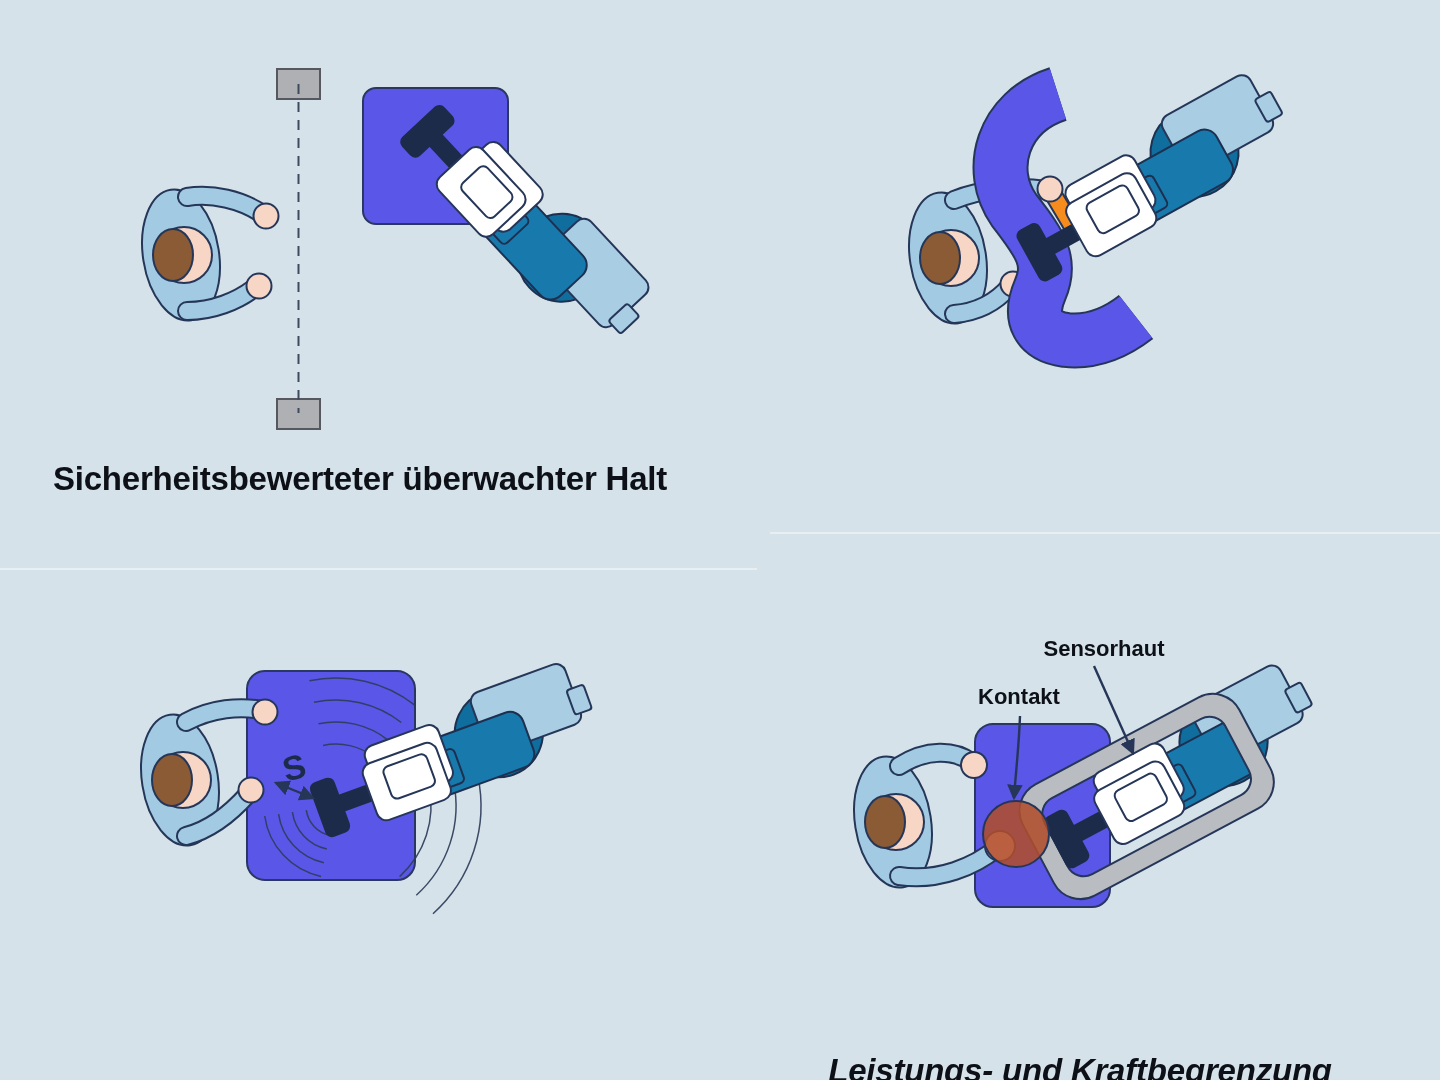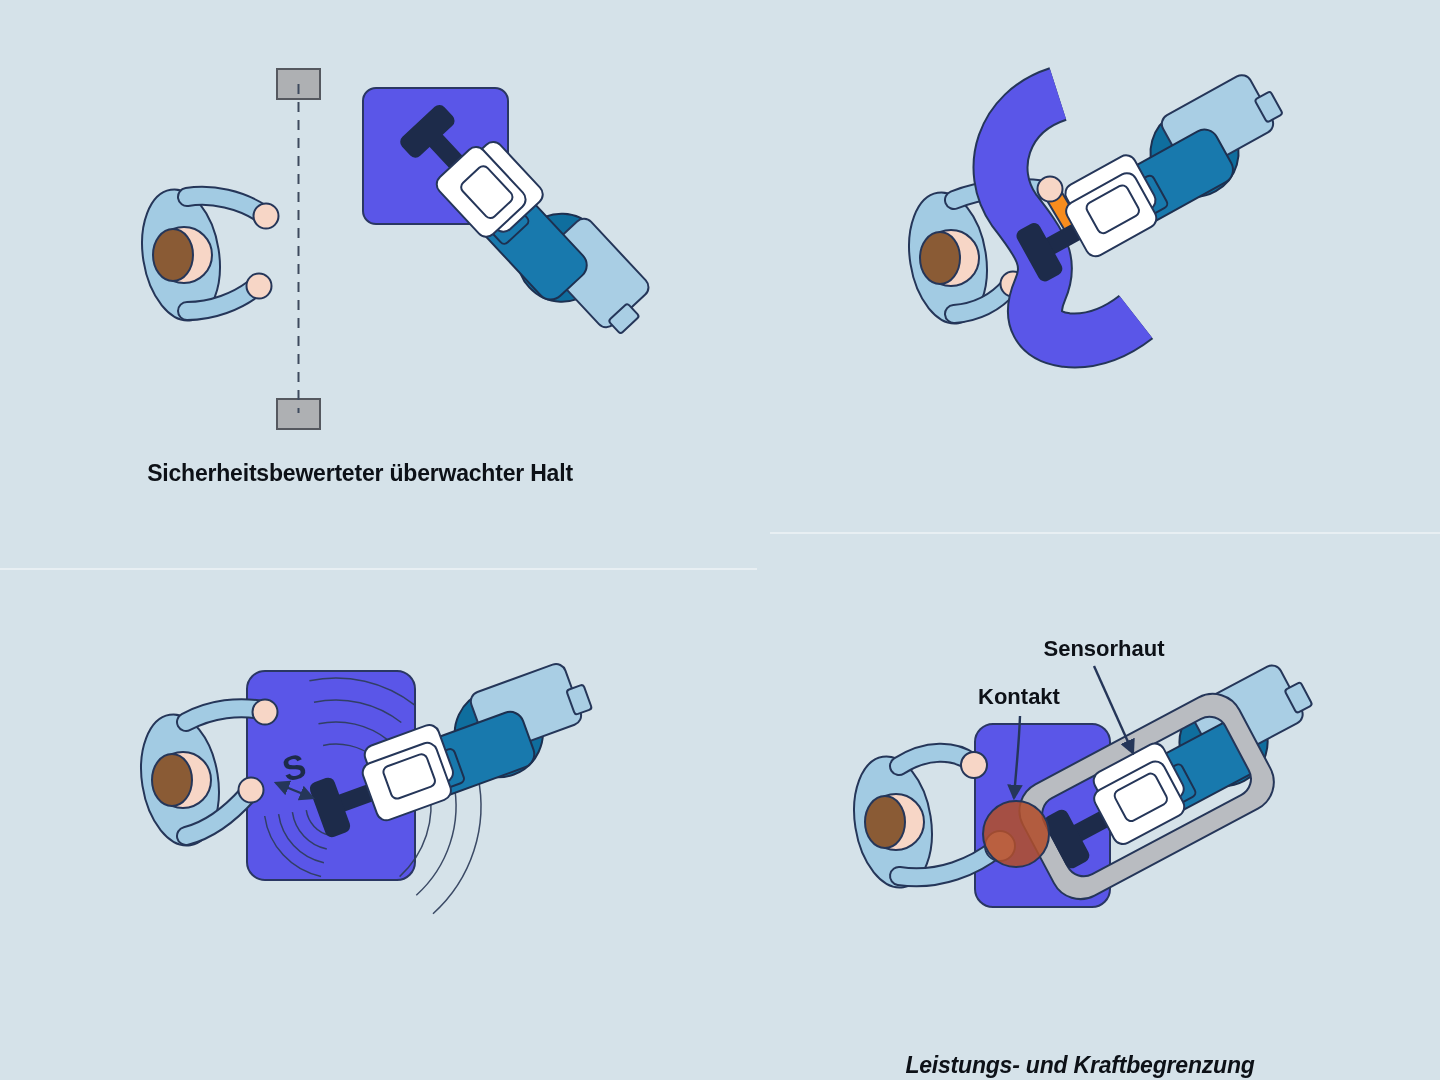--- a/index.html
+++ b/index.html
@@ -4,21 +4,21 @@
 <style>
   html,body{margin:0;padding:0;background:#d5e2e9;}
   .canvas{
     position:relative;width:1440px;height:1080px;overflow:hidden;
     background:#d5e2e9;
     font-family:"Liberation Sans",sans-serif;
   }
   .canvas svg{position:absolute;left:0;top:0;}
   .caption{
     position:absolute;width:720px;text-align:center;
-    font-size:23px;font-weight:700;color:#0d1117;letter-spacing:-0.2px;
+    font-size:33px;font-weight:700;color:#0d1117;letter-spacing:-0.2px;
   }
   .cap-q1{left:0;top:460px;}
   .cap-q2{left:720px;top:460px;}
   .cap-q3{left:0;top:1008px;}
   .cap-q4{left:720px;top:1052px;font-style:italic;}
 
   
   .body{fill:#a2cbe3;stroke:#253659;stroke-width:2;}
   .skinf{fill:#f7d6c6;stroke:#253659;stroke-width:2;}
   .hairf{fill:#8a5b35;stroke:#253659;stroke-width:2;}

